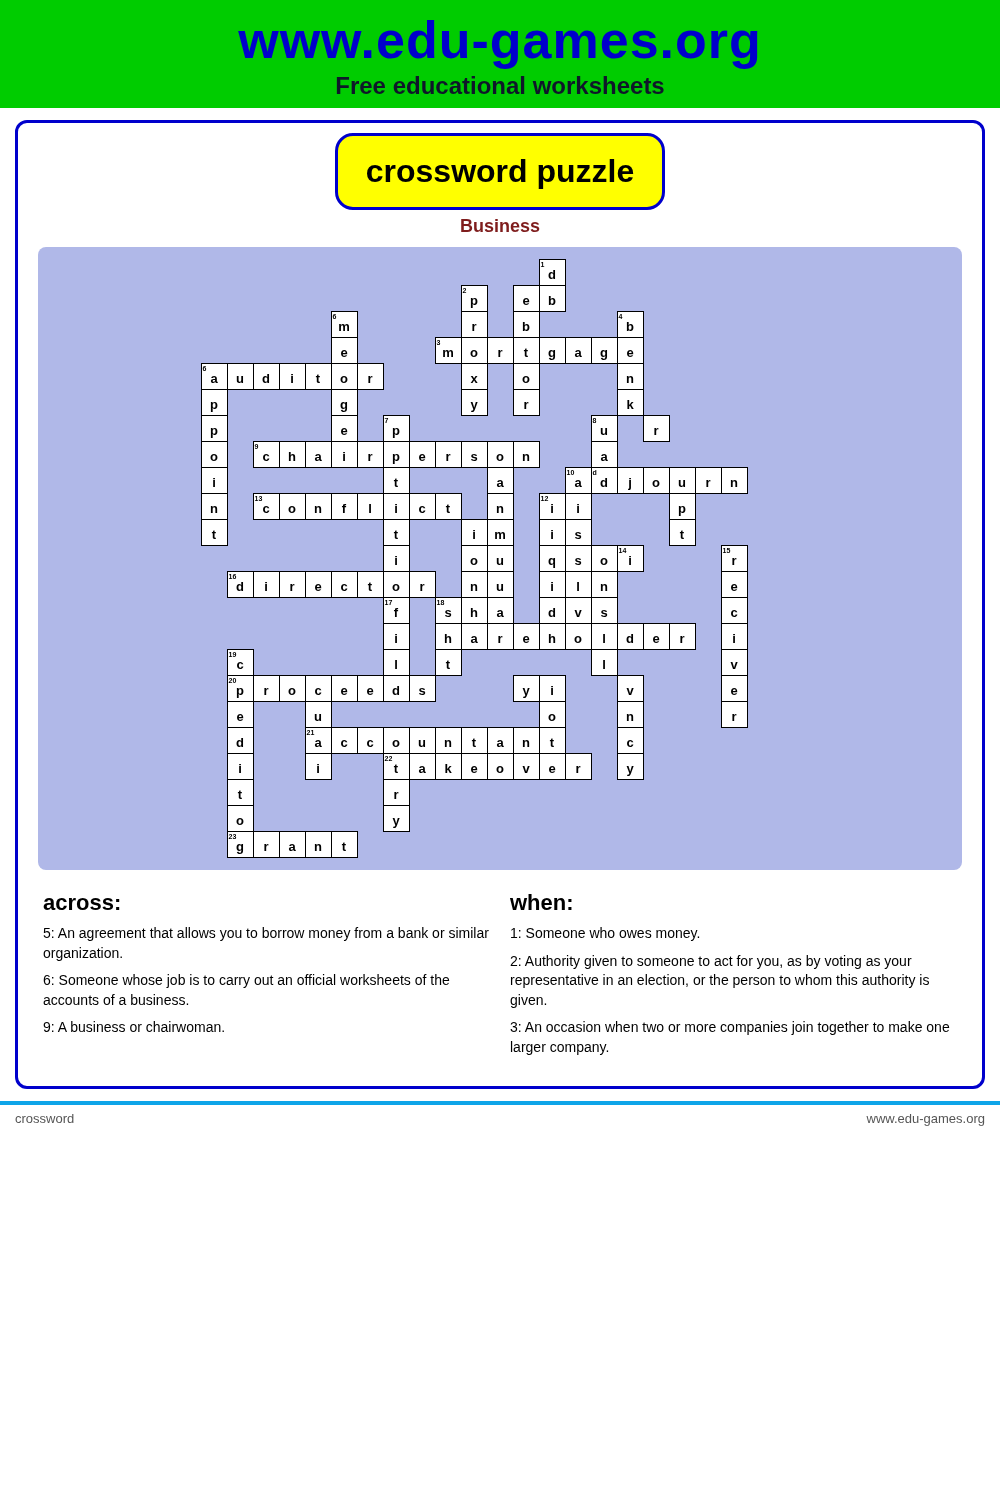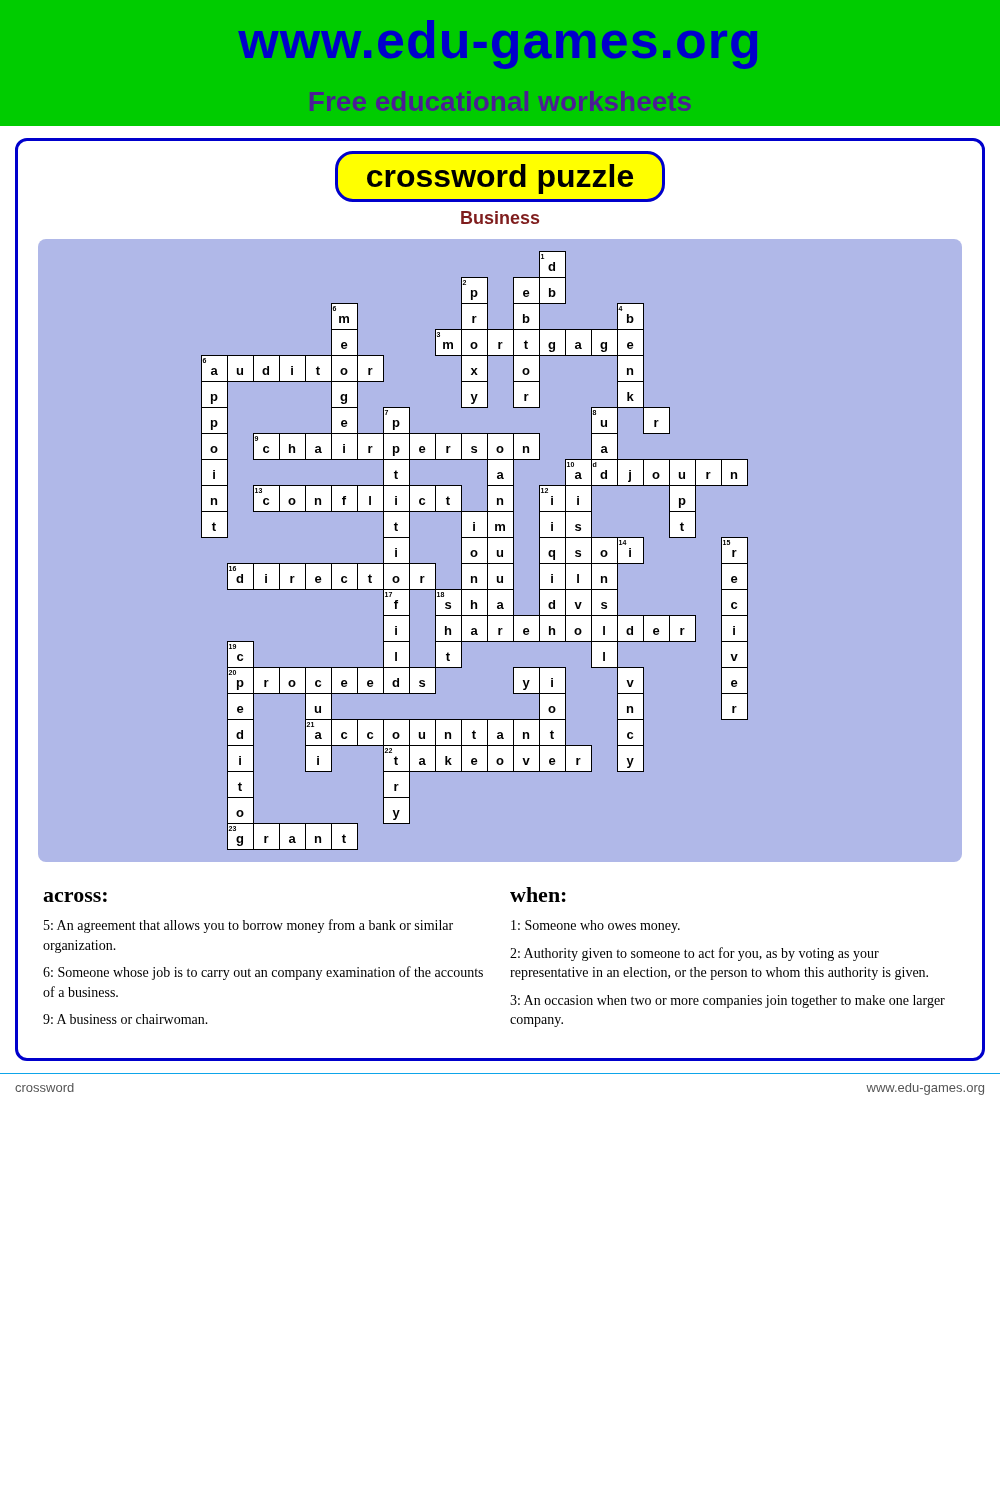--- a/index.html
+++ b/index.html
@@ -17,24 +17,24 @@
       text-align: center;
     }
     .site-title {
       font-size: 52px;
       font-weight: 900;
       color: #0000cc;
       font-family: 'Comic Sans MS', cursive, Arial;
       letter-spacing: 1px;
     }
     .site-subtitle {
-      font-size: 28px;
+      font-size: 24px;
       font-weight: bold;
-      color: #4c1d95;
-      margin-top: 16px;
+      color: #0f172a;
+      margin-top: 2px;
     }
 
     
     .main-content {
       border: 3px solid #0000cc;
       border-radius: 12px;
       margin: 12px 15px;
       padding: 10px;
       background: #fff;
     }
@@ -42,21 +42,21 @@
     
     .puzzle-title-wrap {
       text-align: center;
       margin-bottom: 6px;
     }
     .puzzle-title-badge {
       display: inline-block;
       background: #ffff00;
       border: 3px solid #0000cc;
       border-radius: 18px;
-      padding: 4px 28px;
+      padding: 17px 28px;
       font-size: 32px;
       font-weight: bold;
       color: #000;
       font-family: Arial, sans-serif;
     }
 
     .puzzle-category {
       text-align: center;
       font-size: 18px;
       font-weight: bold;
@@ -112,42 +112,41 @@
       font-weight: bold;
       display: block;
       margin-top: 4px;
     }
 
     
     .clues-section {
       display: flex;
       gap: 20px;
       margin: 20px 15px 10px;
-      font-family: Liberation Serif, serif;
     }
     .clues-col {
       flex: 1;
     }
     .clues-heading {
       font-size: 22px;
       font-weight: bold;
       margin-bottom: 8px;
     }
     .clue-item {
       font-size: 14px;
       margin-bottom: 8px;
       line-height: 1.4;
     }
 
     
     .footer {
       display: flex;
       justify-content: space-between;
       padding: 6px 15px;
-      border-top: 1px solid #0ea5e9;
+      border-top: 4px solid #0ea5e9;
       font-size: 13px;
       color: #555;
       margin-top: 10px;
     }
   </style>
 </head>
 <body>
 
 <div class="header-green">
   <div class="site-title">www.edu-games.org</div>
@@ -1139,21 +1138,21 @@
             <td class="empty"></td>
         </tr>
       </tbody>
     </table>
   </div>
 
   <div class="clues-section">
     <div class="clues-col">
       <div class="clues-heading">across:</div>
       <div class="clue-item">5:  An agreement that allows you to borrow money from a bank or similar organization.</div>
-      <div class="clue-item">6:  Someone whose job is to carry out an company examination of the accounts of a business.</div>
+      <div class="clue-item">6:  Someone whose job is to carry out an official worksheets of the accounts of a business.</div>
       <div class="clue-item">9:  A business or chairwoman.</div>
     </div>
     <div class="clues-col">
       <div class="clues-heading">when:</div>
       <div class="clue-item">1:  Someone who owes money.</div>
       <div class="clue-item">2:  Authority given to someone to act for you, as by voting as your representative in an election, or the person to whom this authority is given.</div>
       <div class="clue-item">3:  An occasion when two or more companies join together to make one larger company.</div>
     </div>
   </div>
 

